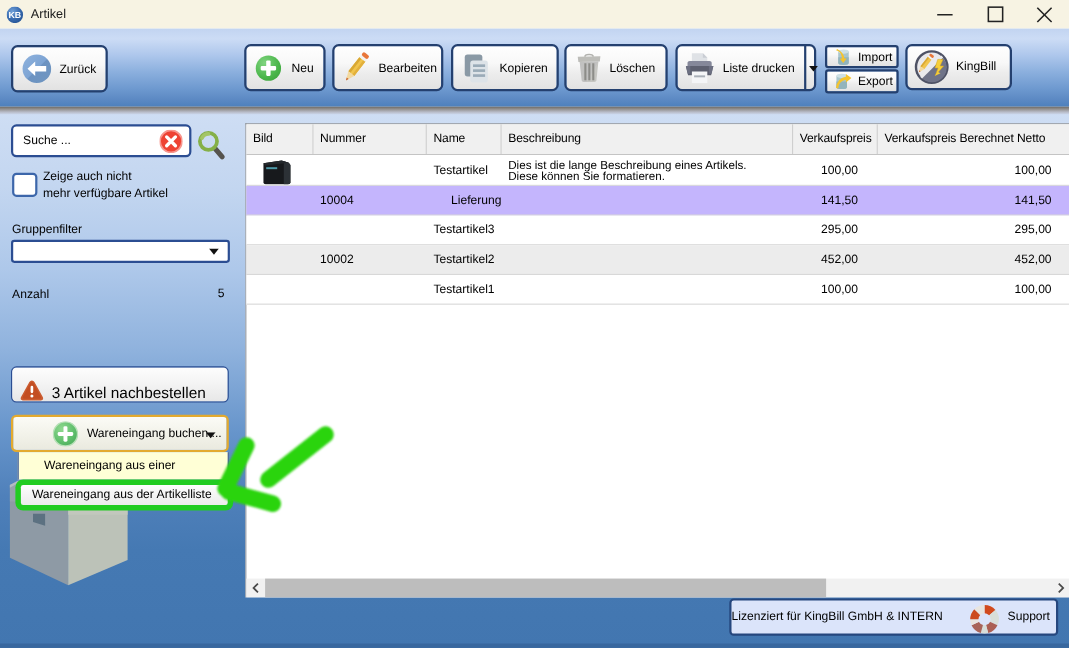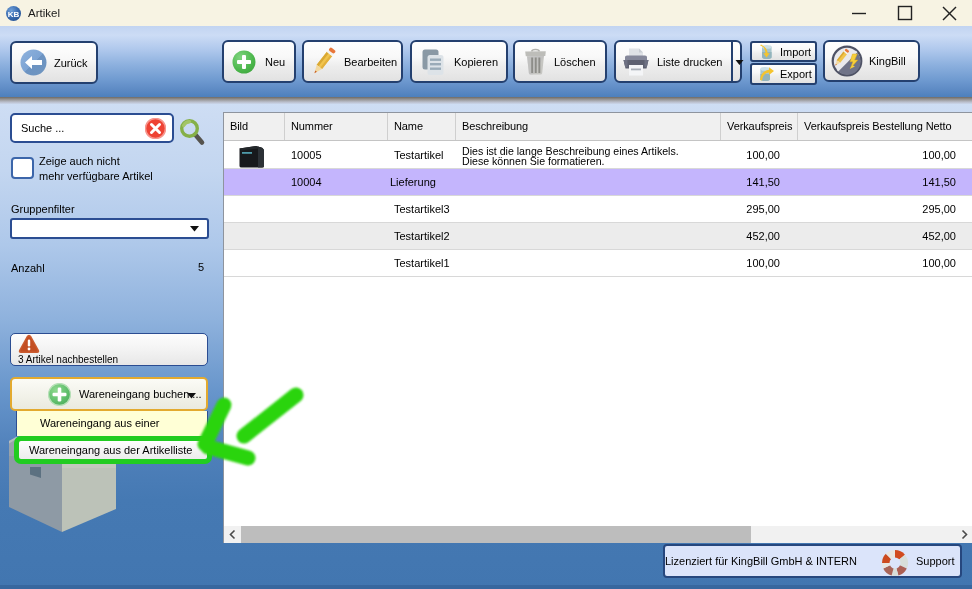--- a/index.html
+++ b/index.html
@@ -29,21 +29,21 @@
 #searchbox { position:absolute; left:10px; top:113px; width:164px; height:30px; background:#fff;
   border:2px solid #2b4d92; border-radius:5px; font-size:11px; color:#000; line-height:26px; padding-left:9px; }
 #checkbox { position:absolute; left:11px; top:157px; width:23px; height:22px; background:#fff; border:2px solid #3c66aa; border-radius:4px; }
 #chklabel { position:absolute; left:39px; top:154px; font-size:11px; line-height:15px; color:#000; }
 #grplabel { position:absolute; left:11px; top:203px; font-size:11px; color:#000; }
 #grpselect { position:absolute; left:10px; top:218px; width:199px; height:21px; background:#fff; border:2px solid #2b4d92; border-radius:3px; }
 #anzlabel { position:absolute; left:11px; top:262px; font-size:11px; color:#000; }
 #anzval { position:absolute; left:160px; top:261px; width:44px; text-align:right; font-size:11px; color:#000; }
 
 #btn-nach { position:absolute; left:10px; top:333px; width:198px; height:33px; border:1px solid #2b4d92; border-radius:5px;
-  background:linear-gradient(180deg,#fdfdfd 0%,#f3f3f3 50%,#e7e7e7 100%); display:flex; align-items:flex-start; font-size:10px;flex-direction:column; }
+  background:linear-gradient(180deg,#fdfdfd 0%,#f3f3f3 50%,#e7e7e7 100%); display:flex; align-items:flex-end; font-size:14px; }
 #btn-ware { position:absolute; left:10px; top:377px; width:198px; height:34px; border:2px solid #e3aa2f; border-radius:5px;
   background:linear-gradient(180deg,#fbfbf6 0%,#f1f1e8 60%,#eaeadf 100%); display:flex; align-items:center; font-size:11px;padding-left:28px; }
 #menu1 { position:absolute; left:16px; top:411px; width:192px; height:25px; background:#ffffd6;
   border-left:1px solid #2b4d92; border-right:1px solid #2b4d92; font-size:11px; line-height:25px; padding-left:23px; color:#000; }
 #greenbox { position:absolute; left:14px; top:436px; width:198px; height:28px; background:#21cc21; border-radius:7px; }
 #menu2 { position:absolute; left:19px; top:441px; width:188px; height:18px; border-radius:2px; background:linear-gradient(180deg,#fdfdfd,#ececec);
   font-size:11px; line-height:18px; padding-left:10px; color:#000; }
 
 
 #panel { position:absolute; left:223px; top:112px; width:749px; height:431px; background:#fff;
@@ -216,47 +216,47 @@
   <span style="margin-left:6px;">KingBill</span>
 </div>
 
 <div id="panel">
   <div id="thead">
     <div class="hc" style="left:0;width:61px;">Bild</div>
     <div class="hc" style="left:61px;width:103px;">Nummer</div>
     <div class="hc" style="left:164px;width:68px;">Name</div>
     <div class="hc" style="left:232px;width:265px;">Beschreibung</div>
     <div class="hc" style="left:497px;width:77px;">Verkaufspreis</div>
-    <div class="hc" style="left:574px;width:175px;border-right:none;">Verkaufspreis Bestellung Netto</div>
+    <div class="hc" style="left:574px;width:175px;border-right:none;">Verkaufspreis Berechnet Netto</div>
   </div>
   <div class="row" style="top:28px;height:28px;background:#fff;border-bottom:1px solid #d8d8d8;">
     <svg style="position:absolute;left:12px;top:4px;" width="31" height="23" viewBox="0 0 31 23">
       <path d="M3.5 3.5 L20 1 L26.5 3 L28 5 L28 21 Q28 22.5 26 22.5 L5.5 22.5 Q3.5 22.5 3.5 21 Z" fill="#17191c"></path>
       <path d="M22 1.5 L26.5 3 L28 5 L28 21 Q28 22.5 26 22.5 L22 22.5 Z" fill="#2c3136"></path>
       <path d="M3.5 3.5 L20 1 L26.5 3 L5 5.5 Z" fill="#24282c"></path>
       <rect x="6" y="7" width="10" height="1.8" fill="#4e9aa8"></rect>
     </svg>
-    <div class="cell" style="left:61px;width:96px;">10005</div>
     <div class="cell" style="left:164px;width:61px;">Testartikel</div>
     <div class="cell" style="left:232px;width:258px;font-size:10.6px;line-height:10.5px;padding-top:3px;">Dies ist die lange Beschreibung eines Artikels.<br>Diese können Sie formatieren.</div>
     <div class="cellr" style="left:497px;width:59px;">100,00</div>
     <div class="cellr" style="left:574px;width:158px;">100,00</div>
   </div>
   <div class="row" style="top:56px;height:27px;background:#c4b5fd;border-bottom:1px solid #d8d8d8;">
     <div class="cell" style="left:61px;width:96px;">10004</div>
-    <div class="cell" style="left:160px;width:61px;">Lieferung</div>
+    <div class="cell" style="left:180px;width:61px;">Lieferung</div>
     <div class="cellr" style="left:497px;width:59px;">141,50</div>
     <div class="cellr" style="left:574px;width:158px;">141,50</div>
   </div>
   <div class="row" style="top:83px;height:27px;background:#fff;border-bottom:1px solid #d8d8d8;">
     <div class="cell" style="left:164px;width:61px;">Testartikel3</div>
     <div class="cellr" style="left:497px;width:59px;">295,00</div>
     <div class="cellr" style="left:574px;width:158px;">295,00</div>
   </div>
   <div class="row" style="top:110px;height:27px;background:#ececec;border-bottom:1px solid #d8d8d8;">
+    <div class="cell" style="left:61px;width:96px;">10002</div>
     <div class="cell" style="left:164px;width:61px;">Testartikel2</div>
     <div class="cellr" style="left:497px;width:59px;">452,00</div>
     <div class="cellr" style="left:574px;width:158px;">452,00</div>
   </div>
   <div class="row" style="top:137px;height:27px;background:#fff;border-bottom:1px solid #d8d8d8;">
     <div class="cell" style="left:164px;width:61px;">Testartikel1</div>
     <div class="cellr" style="left:497px;width:59px;">100,00</div>
     <div class="cellr" style="left:574px;width:158px;">100,00</div>
   </div>
   <div id="hscroll">

